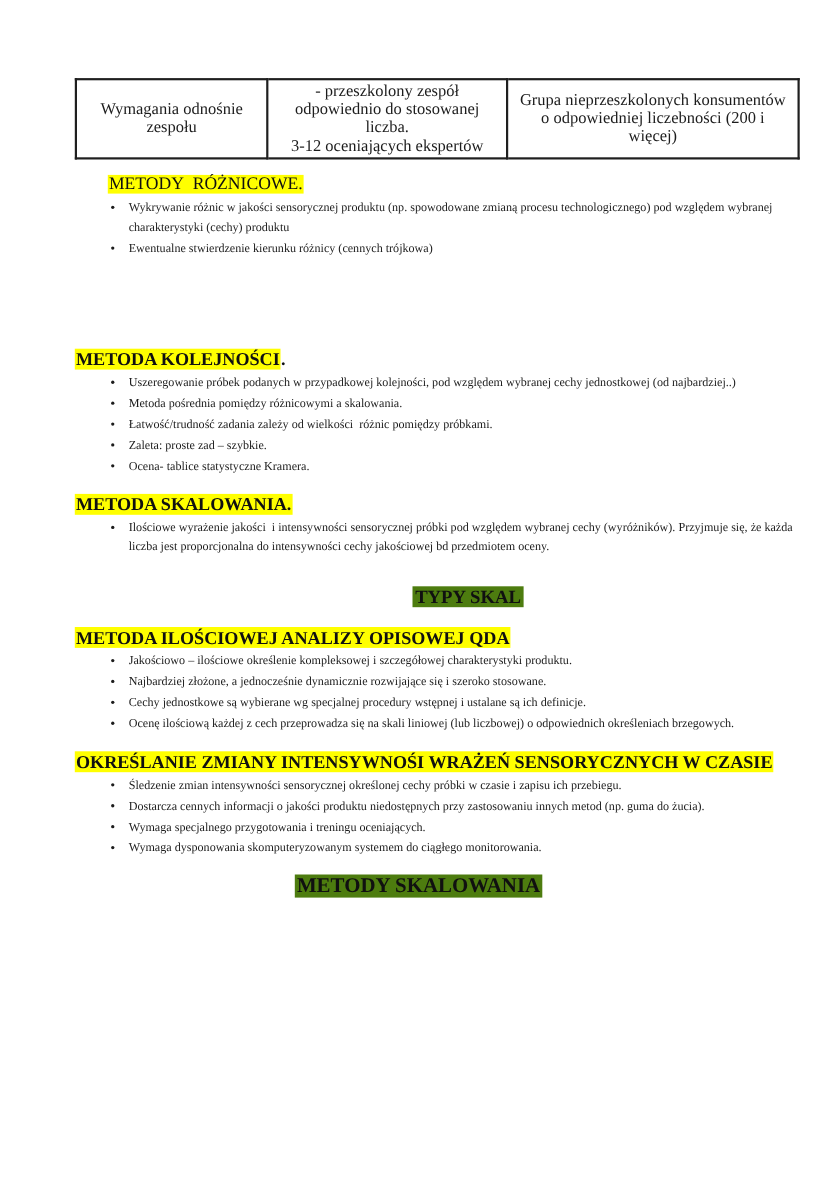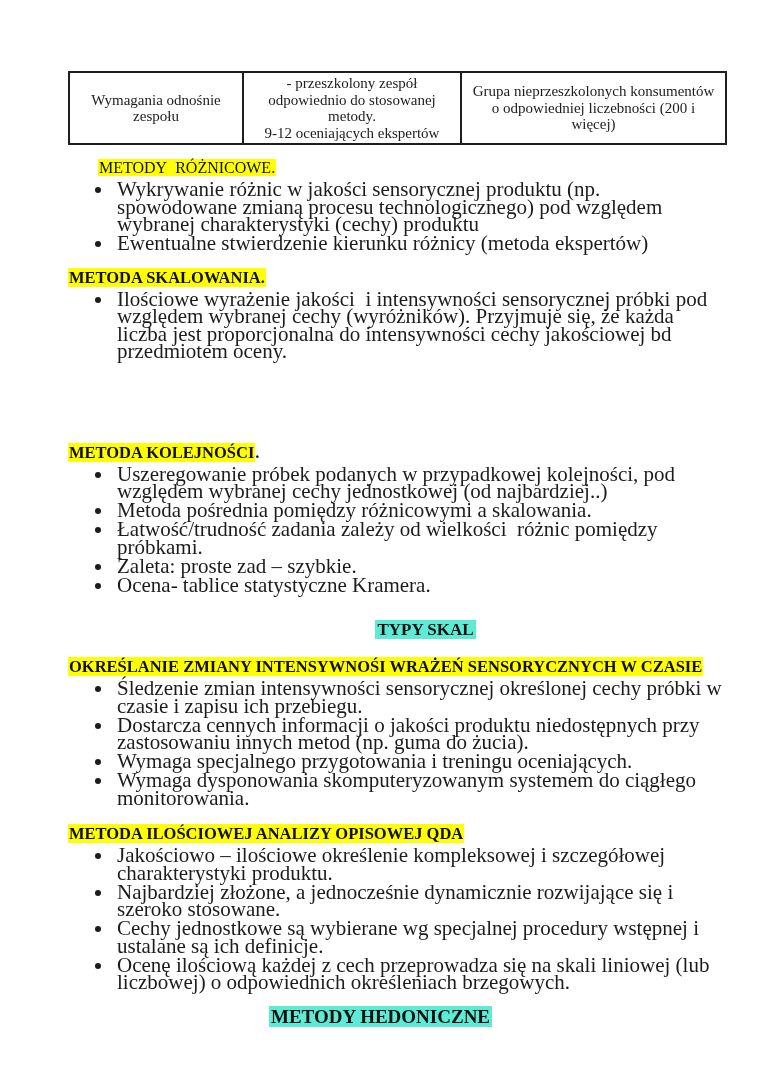--- a/index.html
+++ b/index.html
@@ -42,101 +42,101 @@
   }
   .heading .hl { background:#ffff00; padding:0 1px; }
   .sec1 .heading { font-weight:normal; font-size:16px;padding-left:30px; }
 
   ul.bullets {
     margin:3px 0 0 0;
     padding:0 0 0 46px;
     list-style:disc outside;
   }
   ul.bullets li {
-    font-size:21px;
+    font-size:11px;
     line-height:17.5px;
     margin:0 0 1.5px 0;
     padding-left:3px;
   }
 
   .sec1 { margin-top:13px; }
   .sec2 { margin-top:82px; }
   .sec3 { margin-top:15px; }
   .sec4 { margin-top:17px; }
   .sec5 { margin-top:16px; }
 
   
   .banner { text-align:center; }
-  .banner .hl { background:#5eead4; font-weight:bold; padding:0 2px; color:#101010; }
+  .banner .hl { background:#4d7c0f; font-weight:bold; padding:0 2px; color:#101010; }
   .banner-typy { margin-top:25px; margin-left:60px; font-size:17px; line-height:21px; }
   .banner-hedo { margin-top:12px; margin-left:-30px; font-size:19px; line-height:25px; }
 </style>
 </head>
 <body>
 
 <div class="page">
   <div class="content">
 
     <table class="req">
       <tbody>
         <tr>
           <td class="c1">Wymagania odnośnie zespołu</td>
           <td class="c2">
-            <p>- przeszkolony zespół odpowiednio do stosowanej metody.</p>
-            <p>9-12 oceniających ekspertów</p>
+            <p>- przeszkolony zespół odpowiednio do stosowanej liczba.</p>
+            <p>3-12 oceniających ekspertów</p>
           </td>
           <td class="c3">Grupa nieprzeszkolonych konsumentów o odpowiedniej liczebności (200 i więcej)</td>
         </tr>
       </tbody>
     </table>
 
     <div class="section sec1">
       <p class="heading"><span class="hl">METODY&nbsp; RÓŻNICOWE.</span></p>
       <ul class="bullets">
         <li>Wykrywanie różnic w jakości sensorycznej produktu (np. spowodowane zmianą procesu technologicznego) pod względem wybranej charakterystyki (cechy) produktu</li>
-        <li>Ewentualne stwierdzenie kierunku różnicy (metoda ekspertów)</li>
-      </ul>
-    </div>
-
-    <div class="section sec3">
-      <p class="heading"><span class="hl">METODA SKALOWANIA.</span></p>
-      <ul class="bullets">
-        <li>Ilościowe wyrażenie jakości&nbsp; i intensywności sensorycznej próbki pod względem wybranej cechy (wyróżników). Przyjmuje się, że każda liczba jest proporcjonalna do intensywności cechy jakościowej bd przedmiotem oceny.</li>
+        <li>Ewentualne stwierdzenie kierunku różnicy (cennych trójkowa)</li>
       </ul>
     </div>
 
     <div class="section sec2">
       <p class="heading"><span class="hl">METODA KOLEJNOŚCI</span><span>.</span></p>
       <ul class="bullets">
         <li>Uszeregowanie próbek podanych w przypadkowej kolejności, pod względem wybranej cechy jednostkowej (od najbardziej..)</li>
         <li>Metoda pośrednia pomiędzy różnicowymi a skalowania.</li>
         <li>Łatwość/trudność zadania zależy od wielkości&nbsp; różnic pomiędzy próbkami.</li>
         <li>Zaleta: proste zad – szybkie.</li>
         <li>Ocena- tablice statystyczne Kramera.</li>
       </ul>
     </div>
 
+    <div class="section sec3">
+      <p class="heading"><span class="hl">METODA SKALOWANIA.</span></p>
+      <ul class="bullets">
+        <li>Ilościowe wyrażenie jakości&nbsp; i intensywności sensorycznej próbki pod względem wybranej cechy (wyróżników). Przyjmuje się, że każda liczba jest proporcjonalna do intensywności cechy jakościowej bd przedmiotem oceny.</li>
+      </ul>
+    </div>
+
     <p class="banner banner-typy"><span class="hl">TYPY SKAL</span></p>
+
+    <div class="section sec4">
+      <p class="heading"><span class="hl">METODA ILOŚCIOWEJ ANALIZY OPISOWEJ QDA</span></p>
+      <ul class="bullets">
+        <li>Jakościowo – ilościowe określenie kompleksowej i szczegółowej charakterystyki produktu.</li>
+        <li>Najbardziej złożone, a jednocześnie dynamicznie rozwijające się i szeroko stosowane.</li>
+        <li>Cechy jednostkowe są wybierane wg specjalnej procedury wstępnej i ustalane są ich definicje.</li>
+        <li>Ocenę ilościową każdej z cech przeprowadza się na skali liniowej (lub liczbowej) o odpowiednich określeniach brzegowych.</li>
+      </ul>
+    </div>
 
     <div class="section sec5">
       <p class="heading"><span class="hl">OKREŚLANIE ZMIANY INTENSYWNOŚI WRAŻEŃ SENSORYCZNYCH W CZASIE</span></p>
       <ul class="bullets">
         <li>Śledzenie zmian intensywności sensorycznej określonej cechy próbki w czasie i zapisu ich przebiegu.</li>
         <li>Dostarcza cennych informacji o jakości produktu niedostępnych przy zastosowaniu innych metod (np. guma do żucia).</li>
         <li>Wymaga specjalnego przygotowania i treningu oceniających.</li>
         <li>Wymaga dysponowania skomputeryzowanym systemem do ciągłego monitorowania.</li>
       </ul>
     </div>
 
-    <div class="section sec4">
-      <p class="heading"><span class="hl">METODA ILOŚCIOWEJ ANALIZY OPISOWEJ QDA</span></p>
-      <ul class="bullets">
-        <li>Jakościowo – ilościowe określenie kompleksowej i szczegółowej charakterystyki produktu.</li>
-        <li>Najbardziej złożone, a jednocześnie dynamicznie rozwijające się i szeroko stosowane.</li>
-        <li>Cechy jednostkowe są wybierane wg specjalnej procedury wstępnej i ustalane są ich definicje.</li>
-        <li>Ocenę ilościową każdej z cech przeprowadza się na skali liniowej (lub liczbowej) o odpowiednich określeniach brzegowych.</li>
-      </ul>
-    </div>
-
-    <p class="banner banner-hedo"><span class="hl">METODY HEDONICZNE</span></p>
+    <p class="banner banner-hedo"><span class="hl">METODY SKALOWANIA</span></p>
 
   </div>
 </div>
 
 </body></html>

